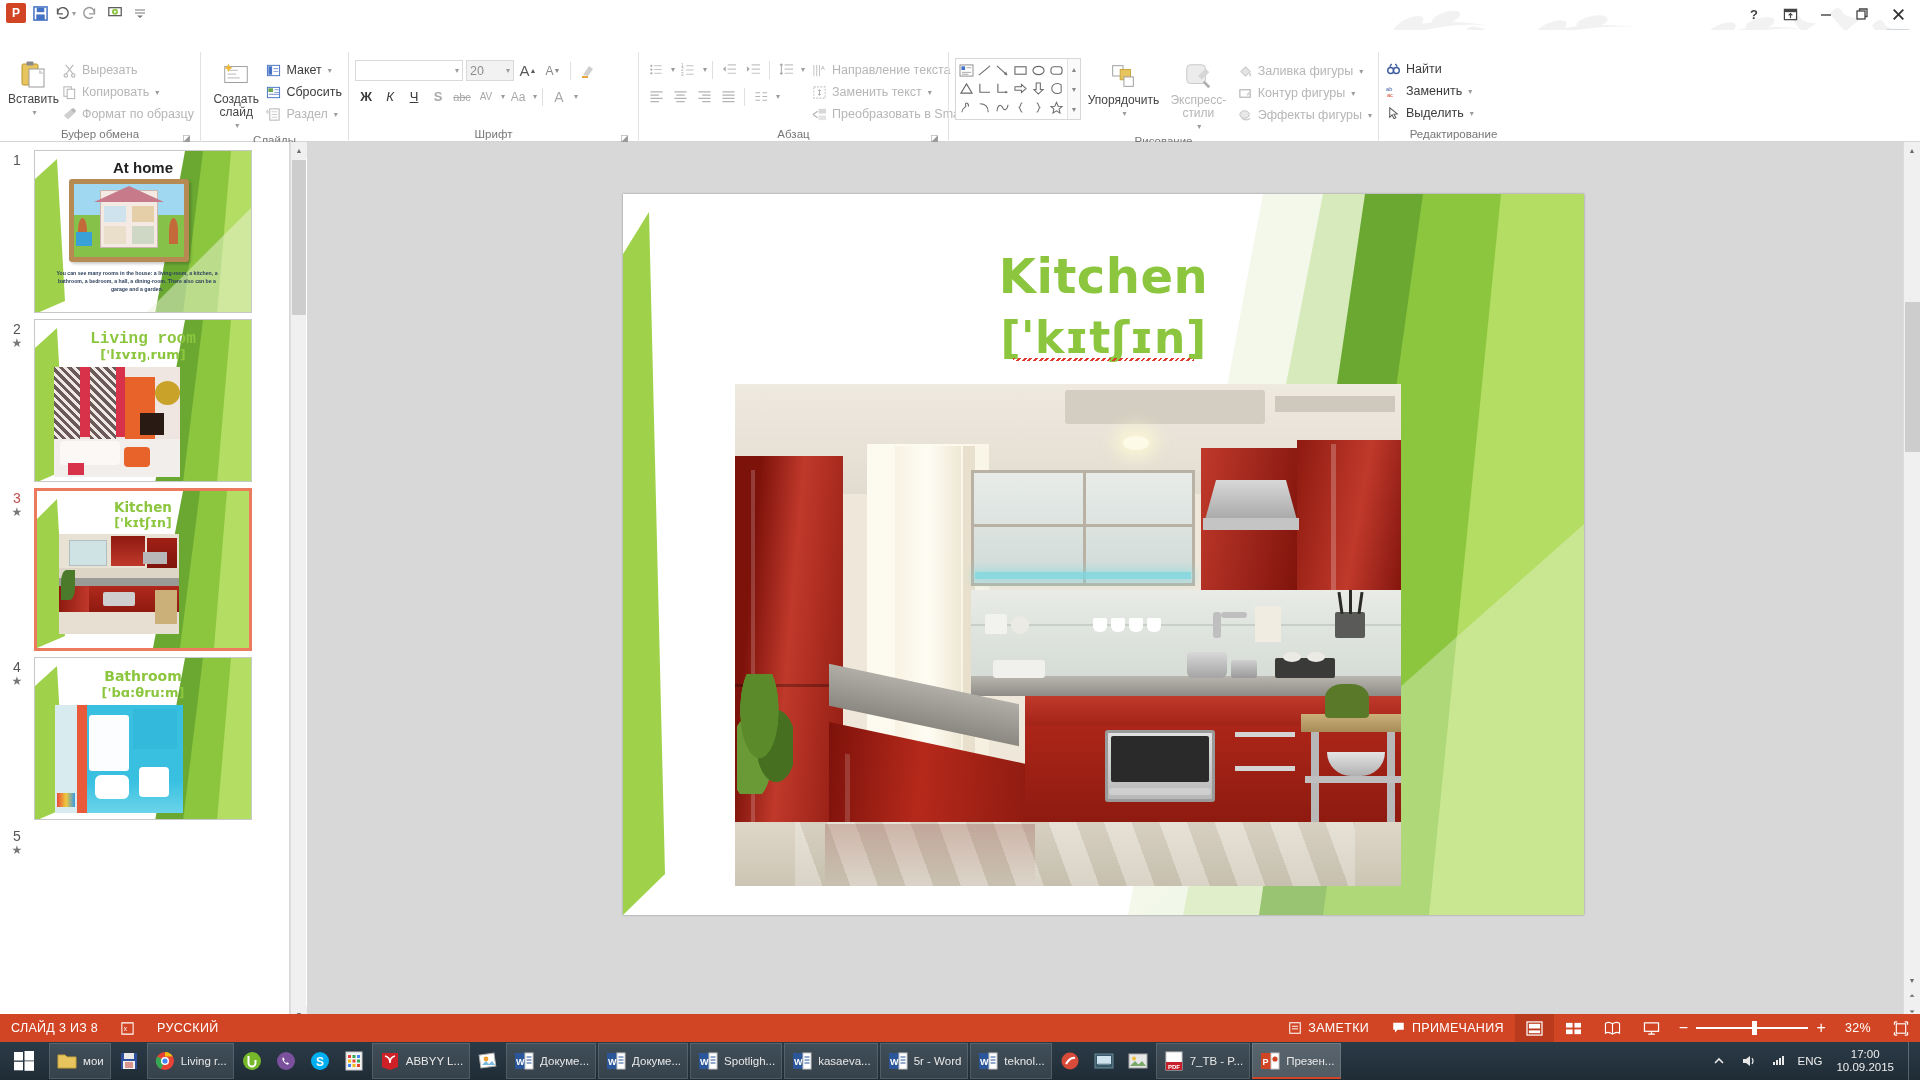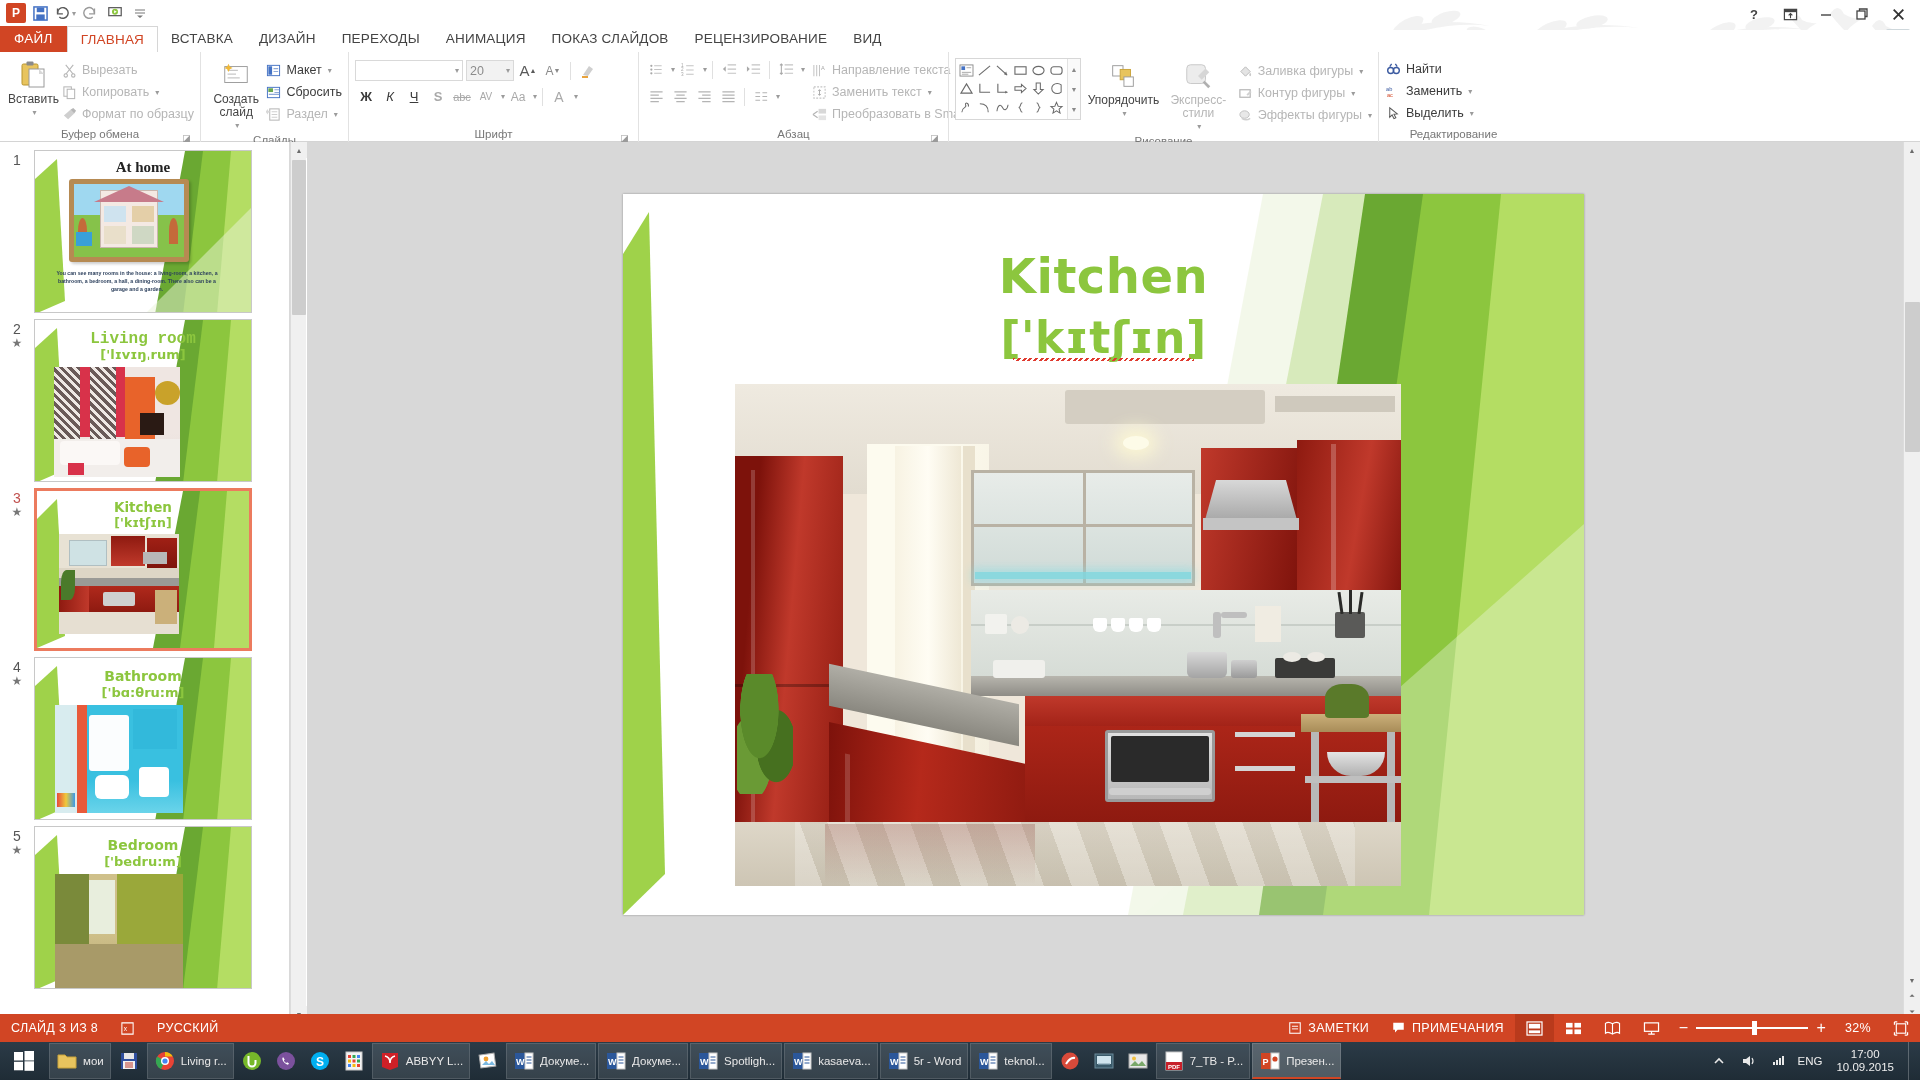--- a/index.html
+++ b/index.html
@@ -307,31 +307,20 @@
           </svg>
       </div>
     </div>
 
     <div class="user-area">
 
       <span class="avatar"></span>
     </div>
   </div>
 
-  <div class="tabbar">
-    <div class="tab-file">ФАЙЛ</div>
-    <div class="tab active">ГЛАВНАЯ</div>
-    <div class="tab">ВСТАВКА</div>
-    <div class="tab">ДИЗАЙН</div>
-    <div class="tab">ПЕРЕХОДЫ</div>
-    <div class="tab">АНИМАЦИЯ</div>
-    <div class="tab">ПОКАЗ СЛАЙДОВ</div>
-    <div class="tab">РЕЦЕНЗИРОВАНИЕ</div>
-    <div class="tab">ВИД</div>
-  </div>
 
   <div class="ribbon">
 
     <div class="rgroup" style="width:200px">
       <div class="rgroup-body">
         <div class="big-btn">
           <span class="glyph">
             <svg width="32" height="32" viewBox="0 0 32 32">
               <rect x="5" y="5" width="16" height="21" rx="1.5" fill="#e8c45e" stroke="#b8942f"></rect>
               <rect x="9.5" y="2.5" width="7" height="4" rx="1" fill="#8a8a8a"></rect>
@@ -803,21 +792,21 @@
       </div>
       <div class="thumb">
         <div class="slidebg">
           <svg width="218" height="163" viewBox="0 0 218 163" style="position:absolute;inset:0">
             <polygon points="0,28 22,8 30,150 0,163" fill="#9fd24a"></polygon>
             <polygon points="150,0 218,0 218,163 120,163" fill="#6aa832"></polygon>
             <polygon points="168,0 218,0 218,163 148,163" fill="#8cc63e"></polygon>
             <polygon points="196,0 218,0 218,163 182,163" fill="#b4dd63"></polygon>
             <polygon points="110,163 218,55 218,163" fill="#e9f3d8" opacity=".5"></polygon>
           </svg>
-          <div class="slide-title" style="top:8px; color:#222; font-size:15px; font-family:Liberation Serif, serif">At home</div>
+          <div class="slide-title" style="top:8px; color:#222; font-size:15px; font-family:Liberation Sans, sans-serif">At home</div>
 
           <div style="position:absolute;left:34px;top:28px;width:120px;height:83px;background:#b68a52;border-radius:3px;padding:5px;box-shadow:2px 2px 3px rgba(0,0,0,.2)">
             <div style="width:110px;height:73px;background:linear-gradient(180deg,#9fd8f0 0 42%, #86c24a 42% 100%);position:relative;overflow:hidden">
               <div style="position:absolute;left:26px;top:6px;width:58px;height:58px;background:#f4e9e3;border:1px solid #c9b7ae"></div>
               <div style="position:absolute;left:20px;top:2px;width:70px;height:16px;background:#c77b8a;clip-path:polygon(50% 0,100% 100%,0 100%)"></div>
               <div style="position:absolute;left:30px;top:22px;width:22px;height:16px;background:#cfe3ef"></div>
               <div style="position:absolute;left:58px;top:22px;width:22px;height:16px;background:#e4cfa8"></div>
               <div style="position:absolute;left:30px;top:42px;width:22px;height:18px;background:#e9dfca"></div>
               <div style="position:absolute;left:58px;top:42px;width:22px;height:18px;background:#cfd8c4"></div>
               <div style="position:absolute;left:4px;top:34px;width:9px;height:26px;background:#c46a3a;border-radius:50% 50% 0 0"></div>
@@ -925,39 +914,20 @@
           </div>
         </div>
       </div>
     </div>
 
     <div class="thumb-row">
       <div class="thumb-meta">
         <div class="thumb-num">5</div>
         <div class="thumb-star">★</div>
       </div>
-      <div class="thumb">
-        <div class="slidebg">
-          <svg width="218" height="163" viewBox="0 0 218 163" style="position:absolute;inset:0">
-            <polygon points="0,28 22,8 30,150 0,163" fill="#9fd24a"></polygon>
-            <polygon points="150,0 218,0 218,163 120,163" fill="#6aa832"></polygon>
-            <polygon points="168,0 218,0 218,163 148,163" fill="#8cc63e"></polygon>
-            <polygon points="196,0 218,0 218,163 182,163" fill="#b4dd63"></polygon>
-          </svg>
-          <div class="slide-title" style="top:10px; font-size:14px; font-family:'DejaVu Sans',sans-serif">Bedroom</div>
-          <div class="slide-title" style="top:27px; font-size:13px; font-family:'DejaVu Sans',sans-serif">['bedru:m]</div>
-          <div style="position:absolute;left:20px;top:47px;width:128px;height:116px;overflow:hidden">
-            <div style="position:absolute;inset:0;background:linear-gradient(180deg,#cfc08a 0 50%,#b8a870 100%)"></div>
-            <div style="position:absolute;left:0;top:0;width:34px;height:70px;background:#7a8a3a"></div>
-            <div style="position:absolute;left:34px;top:6px;width:26px;height:54px;background:#e8eedd"></div>
-            <div style="position:absolute;left:62px;top:0;width:66px;height:74px;background:#9aa83a"></div>
-            <div style="position:absolute;left:0;top:70px;width:128px;height:46px;background:#a89a68"></div>
-          </div>
-        </div>
-      </div>
     </div>
   </div>
 
   <div class="panel-scrollbar">
     <div class="sb-arrow">▲</div>
     <div class="sb-thumb" style="top:18px; height:155px"></div>
     <div class="sb-arrow" style="position:absolute;bottom:0">▼</div>
   </div>
 
   <div class="editor">

